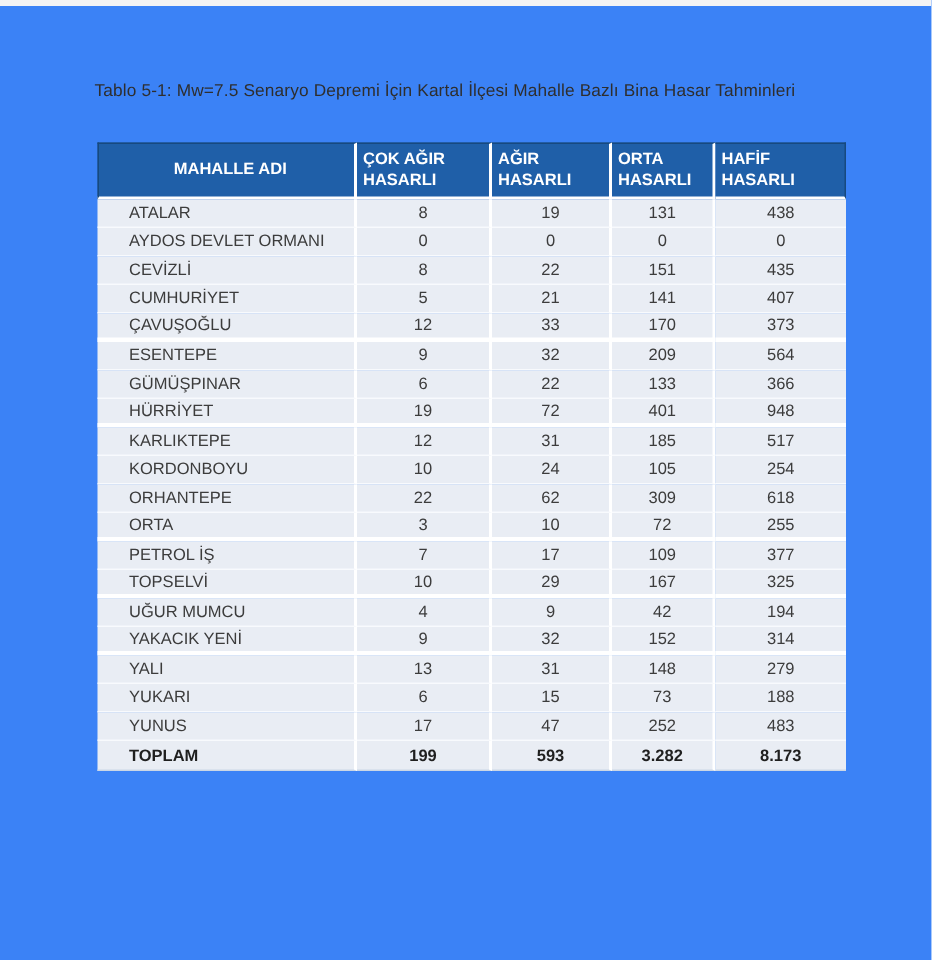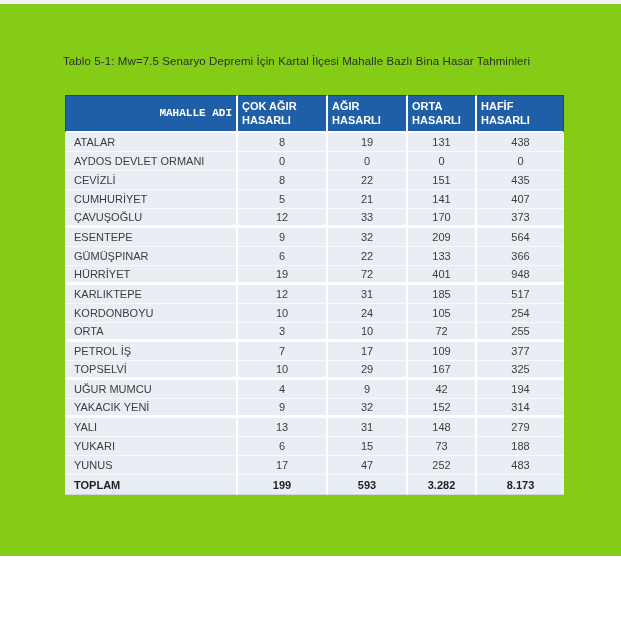--- a/index.html
+++ b/index.html
@@ -4,22 +4,22 @@
 <style>
   html, body {
     margin: 0;
     padding: 0;
     background: #ffffff;
     font-family: "Liberation Sans", sans-serif;
   }
   .page {
     position: relative;
     width: 621px;
-    height: 556px;
-    background: #84cc16;
+    height: 640px;
+    background: #3b82f6;
     overflow: hidden;
   }
   .page::before {
     content: "";
     position: absolute;
     top: 0; left: 0; right: 0;
     height: 4px;
     background: #f3f3f4;
   }
   .doc-title {
@@ -51,41 +51,40 @@
     text-align: left;
     padding: 2px 4px;
     box-sizing: border-box;
     border-right: 2px solid #ffffff;
     border-top: 1px solid #17497f;
     border-bottom: 2px solid #ffffff;
   }
   .damage-table th:first-child { border-left: 1px solid #17497f; }
   .damage-table th:last-child  { border-right: 1px solid #17497f; }
   .damage-table th.name-col {
-    text-align: right;
+    text-align: center;
     padding-left: 9px;
-    font-family: Liberation Mono, monospace;
   }
   .damage-table td {
     background: #e9edf4;
     color: #3c3c3c;
     font-size: 11px;
     height: 19px;
     padding: 0 4px;
     box-sizing: border-box;
     border-right: 2px solid #ffffff;
     border-bottom: 1px solid #f8fafd;
     vertical-align: middle;
     overflow: hidden;
     white-space: nowrap;
   }
   .damage-table td:last-child { border-right: none; }
   .damage-table td.name-cell {
     text-align: left;
-    padding-left: 9px;
+    padding-left: 21px;
   }
   .damage-table td.num-cell { text-align: center; }
   .damage-table tr.group-gap td { border-bottom: 3px solid #ffffff; margin-top: 13px; }
   .damage-table tfoot td {
     font-weight: bold;
     color: #1f1f1f;
     height: 20px;
     border-bottom: 1px solid #ccd7e5;
   }
 </style>
@@ -177,20 +176,27 @@
           <td class="num-cell">185</td>
           <td class="num-cell">517</td>
         </tr>
         <tr>
           <td class="name-cell">KORDONBOYU</td>
           <td class="num-cell">10</td>
           <td class="num-cell">24</td>
           <td class="num-cell">105</td>
           <td class="num-cell">254</td>
         </tr>
+        <tr>
+          <td class="name-cell">ORHANTEPE</td>
+          <td class="num-cell">22</td>
+          <td class="num-cell">62</td>
+          <td class="num-cell">309</td>
+          <td class="num-cell">618</td>
+        </tr>
         <tr class="group-gap">
           <td class="name-cell">ORTA</td>
           <td class="num-cell">3</td>
           <td class="num-cell">10</td>
           <td class="num-cell">72</td>
           <td class="num-cell">255</td>
         </tr>
         <tr>
           <td class="name-cell">PETROL İŞ</td>
           <td class="num-cell">7</td>

